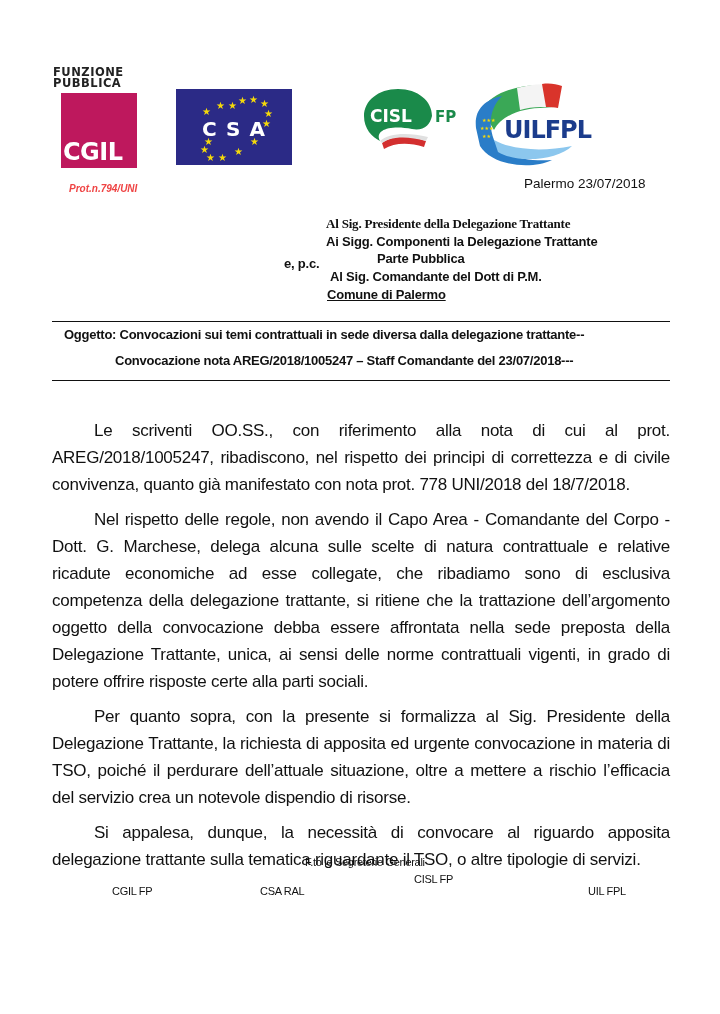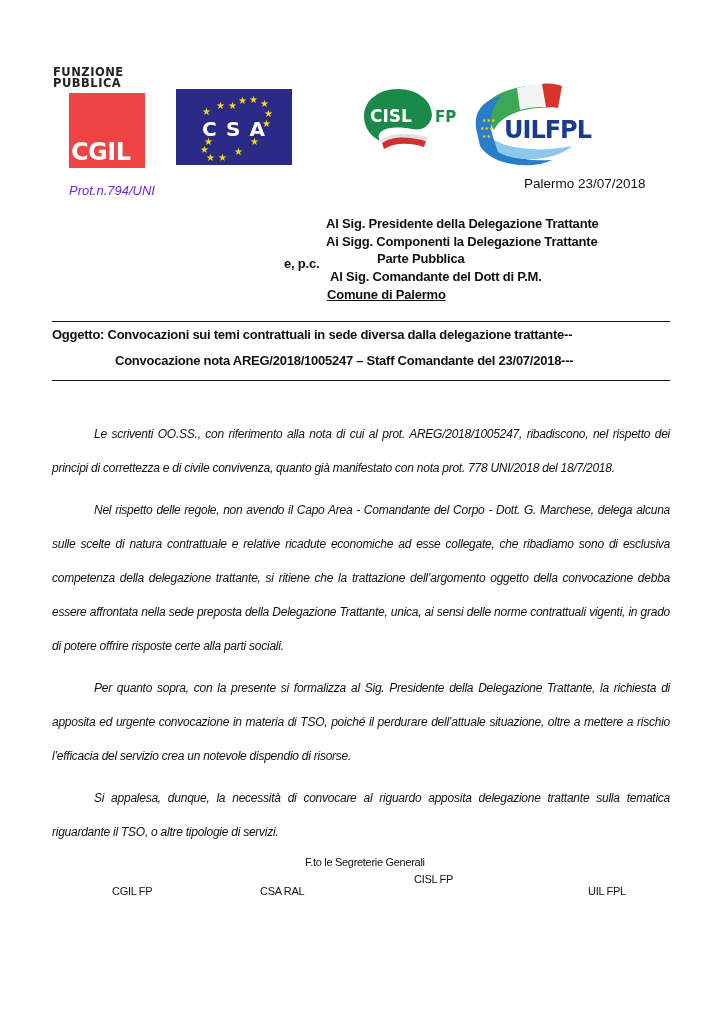--- a/index.html
+++ b/index.html
@@ -3,40 +3,40 @@
 <meta charset="utf-8">
 <style>
   html, body { margin: 0; padding: 0; background: #ffffff; }
   body { width: 720px; height: 1014px; position: relative; overflow: hidden;
          font-family: "Liberation Sans Narrow", "Liberation Sans", sans-serif; color: #111; }
   .abs { position: absolute; }
 
   
   #cgil-logo { left: 53px; top: 67px; width: 60px; height: 101px; }
   #cgil-logo .fp { font-family: "DejaVu Sans", sans-serif; font-weight: bold; font-size: 11.5px; line-height: 11px; color: #222; letter-spacing: 0.5px; }
-  #cgil-logo .red { position: absolute; left: 16px; top: 26px; width: 76px; height: 75px; background: #ef4444; }
+  #cgil-logo .red { position: absolute; left: 8px; top: 26px; width: 76px; height: 75px; background: #be185d; }
   #cgil-logo .red span { position: absolute; left: 2px; bottom: 2px; font-family: "DejaVu Sans", sans-serif; font-weight: bold; font-size: 24px; color: #fff; letter-spacing: -0.5px; }
 
   #csa-logo { left: 176px; top: 89px; width: 116px; height: 76px; background: #2b2a86; }
   #csa-logo svg { position: absolute; left: 0; top: 0; }
 
   #cisl-logo { left: 362px; top: 85px; width: 100px; height: 70px; text-align: right; }
   #uil-logo { left: 472px; top: 80px; width: 128px; height: 90px; }
 
-  .prot { left: 69px; top: 183px; font-family: "Liberation Sans", sans-serif; font-style: italic; font-size: 13px; color: #6d28d9; }
+  .prot { left: 69px; top: 183px; font-family: "Liberation Sans", sans-serif; font-style: italic; font-size: 10px; color: #ef4444; font-weight: bold; }
   .date { left: 524px; top: 176px; font-size: 13.5px; }
 
   .addr { font-weight: bold; font-size: 13px; line-height: 16.5px; letter-spacing: -0.2px; }
   .underline { text-decoration: underline; }
 
   .rule { left: 52px; width: 618px; height: 1px; background: #111; }
 
   .subj { font-weight: bold; font-size: 13px; letter-spacing: -0.25px; }
 
-  .body-text { left: 52px; width: 618px; font-size: 12px; line-height: 34px; text-align: justify; letter-spacing: -0.25px; font-style: italic; }
+  .body-text { left: 52px; width: 618px; font-size: 17px; line-height: 27px; text-align: justify; letter-spacing: -0.25px; }
   .body-text p { margin: 0 0 8px 0; text-indent: 42px; }
 
   .sig { font-weight: normal; font-size: 11px; letter-spacing: -0.3px; padding-left: 20px; }
 </style>
 </head>
 <body>
 
 <div id="cgil-logo" class="abs">
   <div class="fp">FUNZIONE</div>
   <div class="fp">PUBBLICA</div>
@@ -89,29 +89,29 @@
         <text x="8" y="50">★★★</text>
         <text x="10" y="58">★★</text>
       </g>
     <text x="32" y="58" fill="#1b3c8c" font-family="DejaVu Sans, sans-serif" font-weight="bold" font-size="24" letter-spacing="-1">UILFPL</text>
   </svg>
 </div>
 
 <div class="abs prot">Prot.n.794/UNI</div>
 <div class="abs date">Palermo  23/07/2018</div>
 
-<div class="abs addr" style="left:326px; top:216px;">Al Sig. Presidente della Delegazione Trattante</div>
+<div class="abs addr" style="left:326px; top:216px;font-family:Liberation Serif, serif;">Al Sig. Presidente della Delegazione Trattante</div>
 <div class="abs addr" style="left:326px; top:234px;">Ai Sigg. Componenti la Delegazione Trattante</div>
 <div class="abs addr" style="left:377px; top:251px;text-align:center;">Parte Pubblica</div>
 <div class="abs addr" style="left:284px; top:256px;">e,  p.c.</div>
 <div class="abs addr" style="left:330px; top:269px;">Al Sig. Comandante del Dott di P.M.</div>
 <div class="abs addr underline" style="left:327px; top:287px;">Comune di Palermo</div>
 
 <div class="abs rule" style="top:321px;"></div>
-<div class="abs subj" style="left:52px; top:327px;">Oggetto: Convocazioni sui temi contrattuali in sede diversa dalla delegazione trattante--</div>
+<div class="abs subj" style="left:64px; top:327px;">Oggetto: Convocazioni sui temi contrattuali in sede diversa dalla delegazione trattante--</div>
 <div class="abs subj" style="left:115px; top:353px;">Convocazione nota AREG/2018/1005247 – Staff Comandante del 23/07/2018---</div>
 <div class="abs rule" style="top:380px;"></div>
 
 <div class="abs body-text" style="top:417px;">
   <p>Le scriventi OO.SS., con riferimento alla nota di cui al prot. AREG/2018/1005247, ribadiscono, nel rispetto dei principi di correttezza e di civile convivenza, quanto già manifestato con nota prot. 778 UNI/2018 del 18/7/2018.</p>
   <p>Nel rispetto delle regole, non avendo il Capo Area - Comandante del Corpo - Dott. G. Marchese, delega alcuna sulle scelte  di natura contrattuale e relative ricadute economiche ad esse collegate, che ribadiamo sono di esclusiva competenza della delegazione trattante, si ritiene che la trattazione dell’argomento oggetto della convocazione debba essere affrontata nella sede preposta della Delegazione Trattante, unica, ai sensi delle norme contrattuali vigenti, in grado di potere offrire risposte certe alla parti sociali.</p>
   <p>Per quanto sopra, con la presente si formalizza al Sig. Presidente della Delegazione Trattante, la richiesta di apposita ed urgente convocazione in materia di TSO, poiché il perdurare dell’attuale situazione, oltre a mettere a rischio l’efficacia del servizio crea un notevole dispendio di risorse.</p>
   <p>Si appalesa, dunque, la necessità di convocare al riguardo apposita delegazione trattante sulla tematica riguardante il TSO, o altre tipologie di servizi.</p>
 </div>
 

